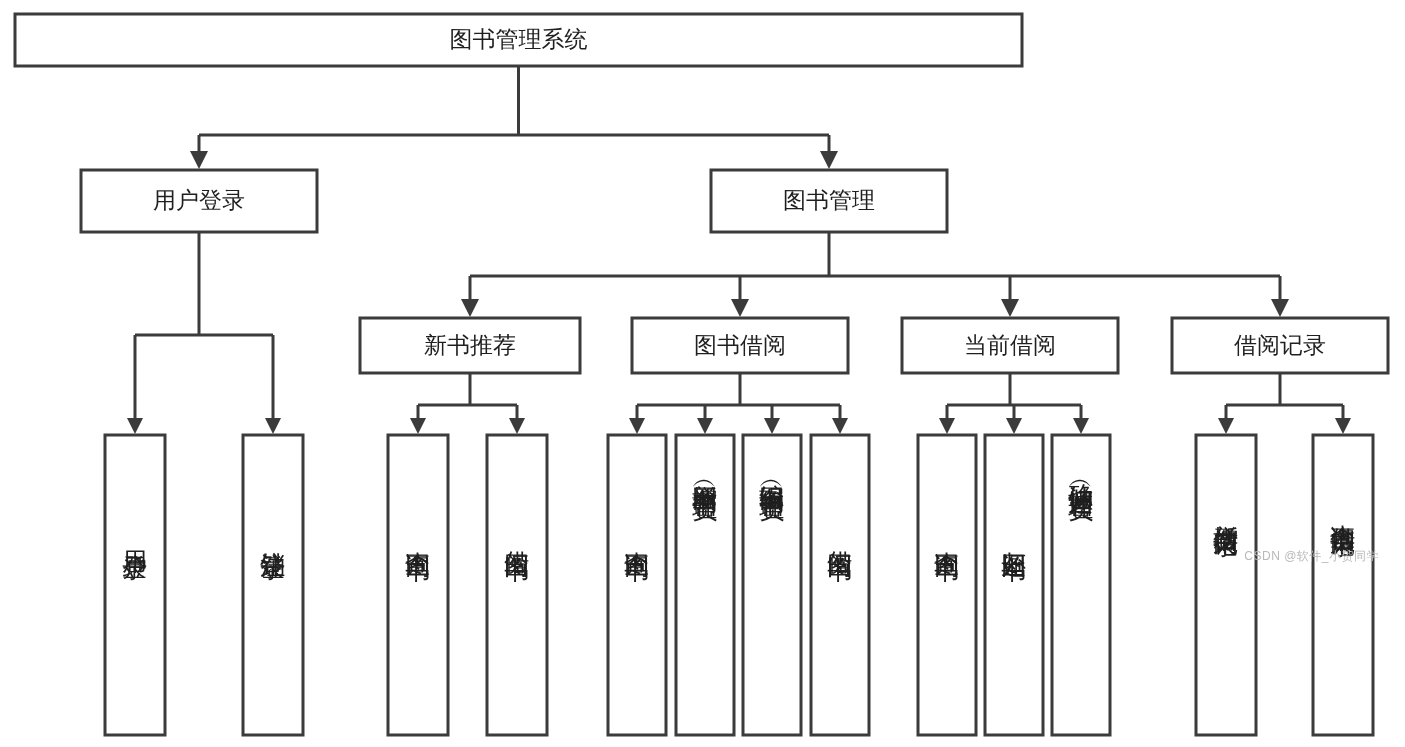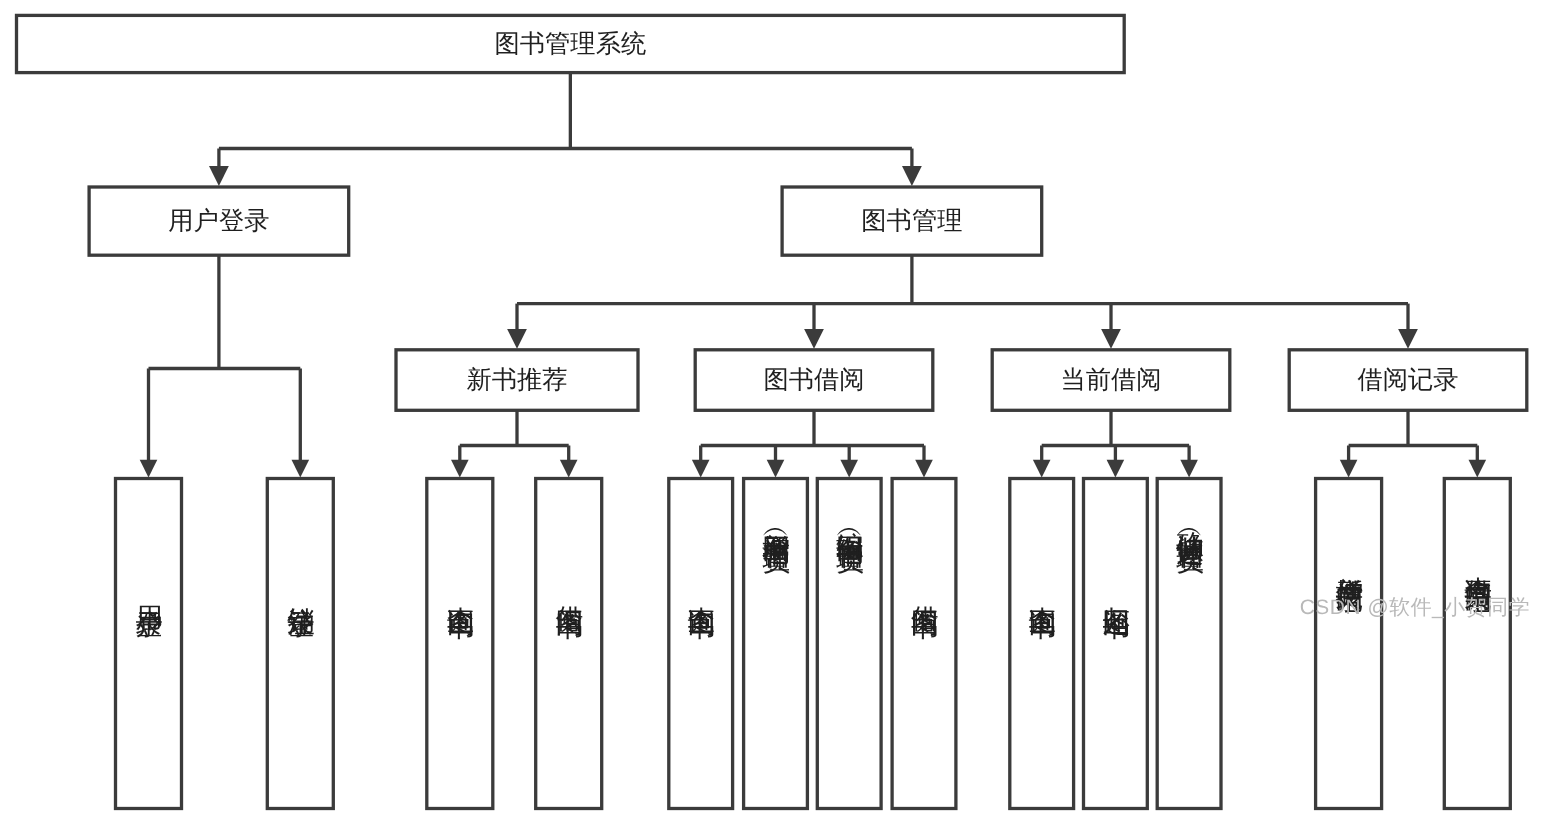--- a/index.html
+++ b/index.html
@@ -62,24 +62,24 @@
     font-family: "Liberation Sans", "DejaVu Sans", sans-serif;
     font-size: 25px;
     line-height: 1.06;
     letter-spacing: 2px;
     color: #1f1f1f;
     white-space: nowrap;
     text-align: left;
   }
   .watermark {
     position: absolute;
-    right: 14px;
+    right: 26px;
     bottom: 4px;
     font-family: "Liberation Sans", "DejaVu Sans", sans-serif;
-    font-size: 19px;
+    font-size: 12px;
     color: #b9b9b9;
     letter-spacing: 0.5px;
     white-space: nowrap;
     text-align: right;
   }
 </style>
 </head>
 <body>
 
 <div id="diagram-root">

